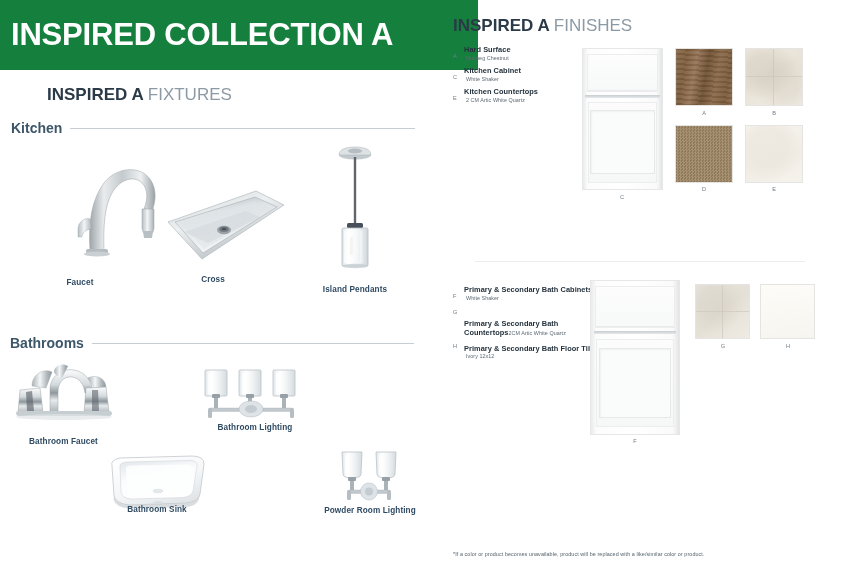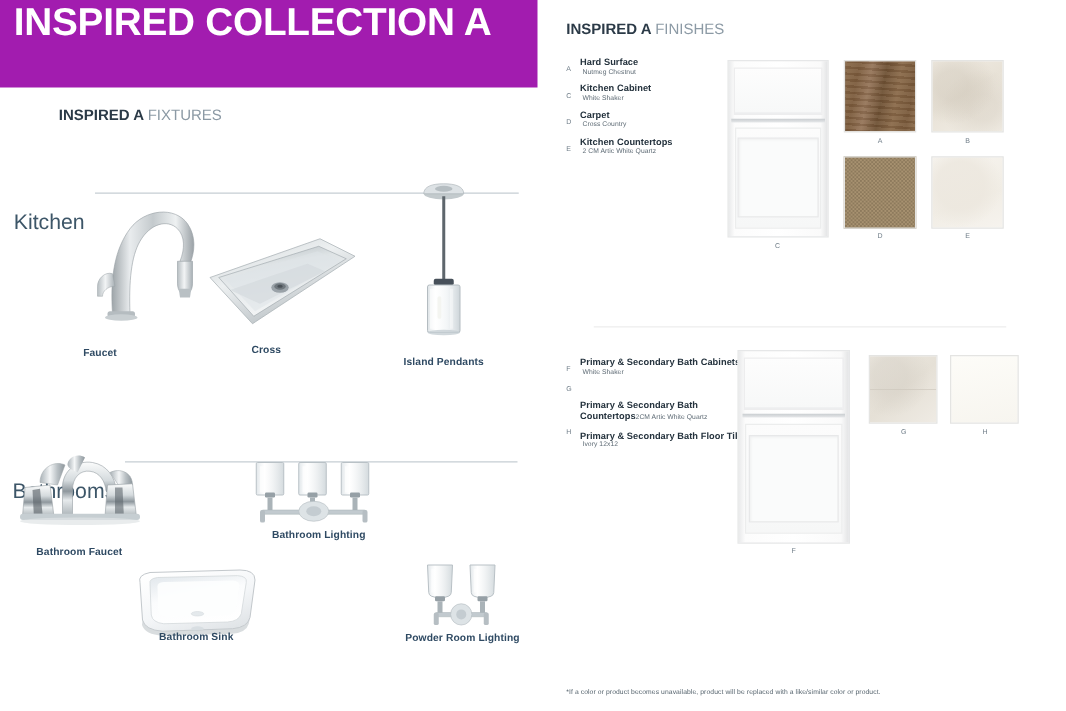--- a/index.html
+++ b/index.html
@@ -8,44 +8,43 @@
     background: #ffffff;
     font-family: "Liberation Sans", sans-serif;
     overflow: hidden;
   }
   #board { position: relative; width: 853px; height: 569px; background:#fff; }
 
   
   #left-col { position:absolute; left:0; top:0; width:430px; height:569px; }
 
   #title-banner {
-    position:absolute; left:0; top:0; width:430px; height:70px;
-    background:#a21caf;
-    display:flex; 
+    position:absolute; left:0; top:0; width:478px; height:70px;
+    background:#15803d;
+    display:flex; align-items:center;
   }
   #title-banner .txt {
     color:#ffffff; font-size:31px; font-weight:700; letter-spacing:-0.2px;
     padding-left:11px; white-space:nowrap;
   }
 
   .panel-heading {
-    position:absolute; font-size:12px; font-weight:700; white-space:nowrap;
+    position:absolute; font-size:17px; font-weight:700; white-space:nowrap;
   }
   .panel-heading .dark { color:#2b3a47; }
   .panel-heading .light { color:#8c9aa5; font-weight:400; }
 
   #fixtures-heading { left:11px; top:85px;margin-left:36px; }
 
   .section-head {
     position:absolute; display:flex; align-items:center; width:404px;
   }
   .section-head .label {
-    color:#3d5668; font-size:17px; font-weight:400; white-space:nowrap;
+    color:#3d5668; font-size:14px; font-weight:700; white-space:nowrap;
     padding-right:8px;
-    margin-top:48px;
   }
   .section-head .rule {
     flex:1; height:1px; background:#c6ced4;
   }
   #kitchen-head { left:11px; top:120px; }
   #bath-head   { left:10px; top:335px; }
 
   .fx-label {
     position:absolute; color:#2f4a63; font-size:8.2px; font-weight:700;
     text-align:center; white-space:nowrap; letter-spacing:0.1px;
@@ -380,27 +379,20 @@
         </div>
       </div>
       <div class="legend-row">
         <span class="ltr">C</span>
         <div class="ltxt">
           <div class="name">Kitchen Cabinet</div>
           <div class="sub">White Shaker</div>
         </div>
       </div>
       <div class="legend-row">
-        <span class="ltr">D</span>
-        <div class="ltxt">
-          <div class="name">Carpet</div>
-          <div class="sub">Cross Country</div>
-        </div>
-      </div>
-      <div class="legend-row">
         <span class="ltr">E</span>
         <div class="ltxt">
           <div class="name">Kitchen Countertops</div>
           <div class="sub">2 CM Artic White Quartz</div>
         </div>
       </div>
     </div>
 
     <div class="door" style="left:152px; top:48px; width:81px; height:142px;">
       <div class="frame"></div>

